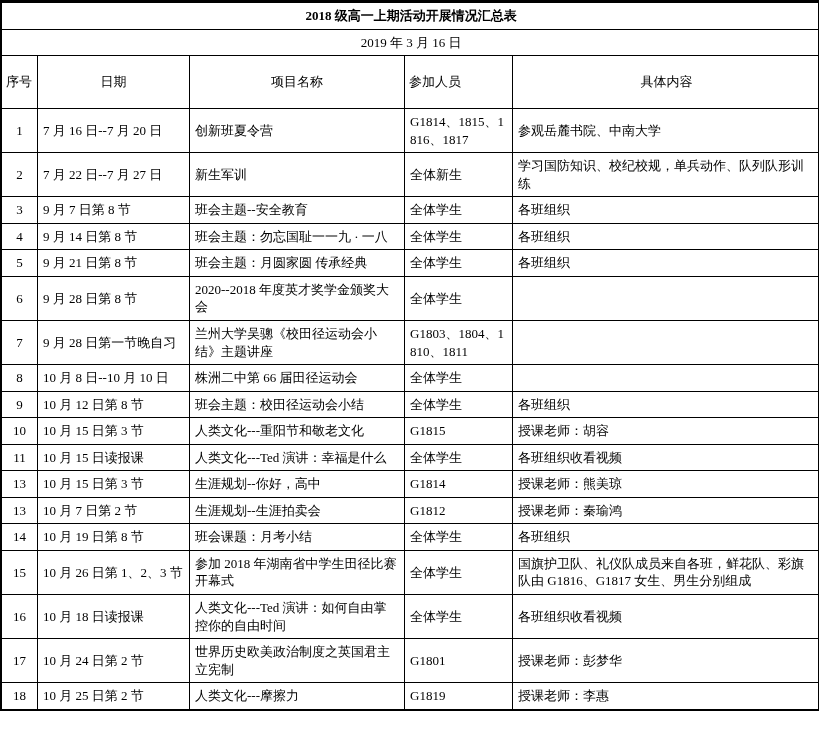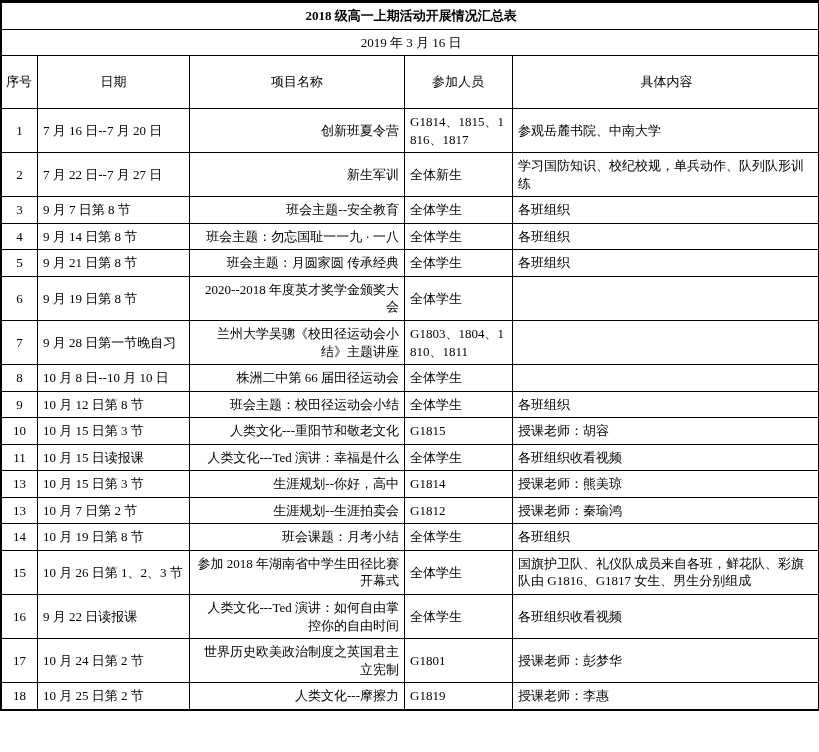--- a/index.html
+++ b/index.html
@@ -49,27 +49,27 @@
     border-left: none;
     border-right: none;
   }
   .hdr td {
     text-align: center;
     font-size: 13.5px;
     height: 44px;
     padding-left: 8px;
   }
   .hdr td.c {
-    text-align: center;
+    text-align: left;
     padding-left: 4px;
   }
   .c { text-align: center; }
   td.num { text-align: center; font-size: 13px; }
   td.date { text-align: left; font-size: 13px; }
-  td.proj { text-align: right; font-size: 13px; padding-left: 7px; }
+  td.proj { text-align: left; font-size: 13px; padding-left: 7px; }
   td.ppl  { font-size: 12.5px; }
   td.detail { text-align: left; font-size: 13px; padding-left: 7px; }
   col.c-num    { width: 36px; }
   col.c-date   { width: 152px; }
   col.c-proj   { width: 215px; }
   col.c-ppl    { width: 108px; }
   col.c-detail { width: 308px; }
 </style>
 </head>
 <body>
@@ -128,21 +128,21 @@
       </tr>
       <tr>
         <td class="num">5</td>
         <td class="date">9 月 21 日第 8 节</td>
         <td class="proj">班会主题：月圆家圆 传承经典</td>
         <td class="ppl">全体学生</td>
         <td class="detail">各班组织</td>
       </tr>
       <tr>
         <td class="num">6</td>
-        <td class="date">9 月 19 日第 8 节</td>
+        <td class="date">9 月 28 日第 8 节</td>
         <td class="proj">2020--2018 年度英才奖学金颁奖大会</td>
         <td class="ppl">全体学生</td>
         <td class="detail"></td>
       </tr>
       <tr>
         <td class="num">7</td>
         <td class="date">9 月 28 日第一节晚自习</td>
         <td class="proj">兰州大学吴骢《校田径运动会小结》主题讲座</td>
         <td class="ppl">G1803、1804、1810、1811</td>
         <td class="detail"></td>
@@ -198,21 +198,21 @@
       </tr>
       <tr>
         <td class="num">15</td>
         <td class="date">10 月 26 日第 1、2、3 节</td>
         <td class="proj">参加 2018 年湖南省中学生田径比赛开幕式</td>
         <td class="ppl">全体学生</td>
         <td class="detail">国旗护卫队、礼仪队成员来自各班，鲜花队、彩旗队由 G1816、G1817 女生、男生分别组成</td>
       </tr>
       <tr>
         <td class="num">16</td>
-        <td class="date">9 月 22 日读报课</td>
+        <td class="date">10 月 18 日读报课</td>
         <td class="proj">人类文化---Ted 演讲：如何自由掌控你的自由时间</td>
         <td class="ppl">全体学生</td>
         <td class="detail">各班组织收看视频</td>
       </tr>
       <tr>
         <td class="num">17</td>
         <td class="date">10 月 24 日第 2 节</td>
         <td class="proj">世界历史欧美政治制度之英国君主立宪制</td>
         <td class="ppl">G1801</td>
         <td class="detail">授课老师：彭梦华</td>

